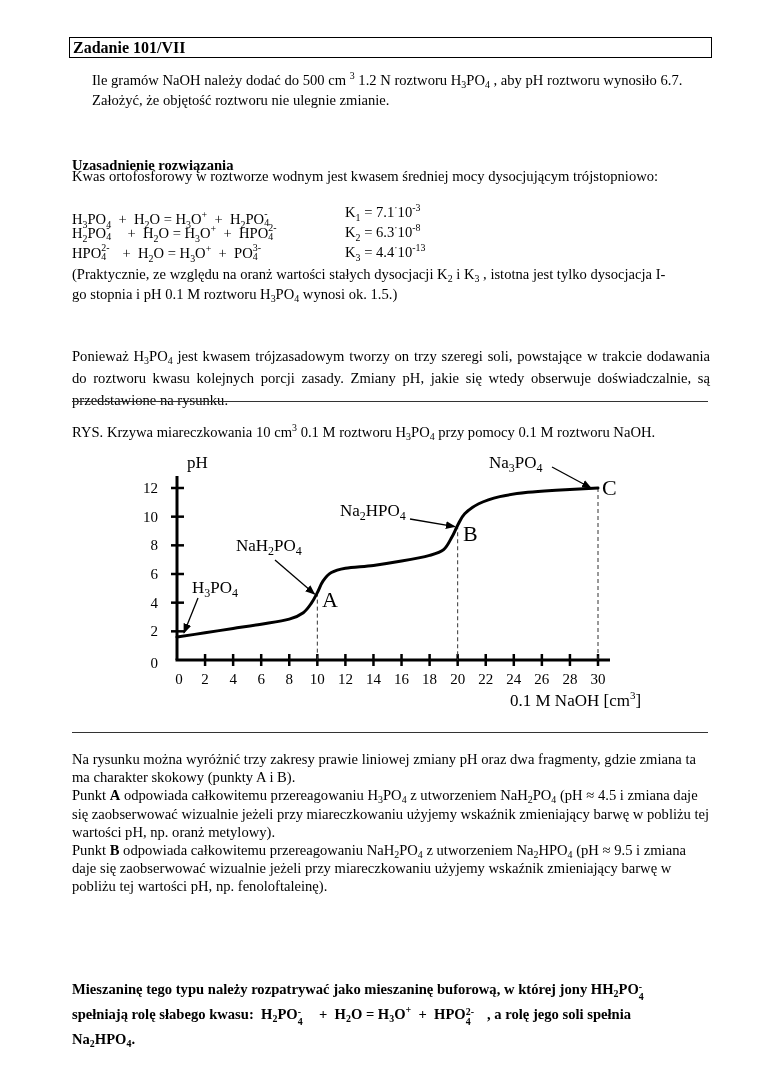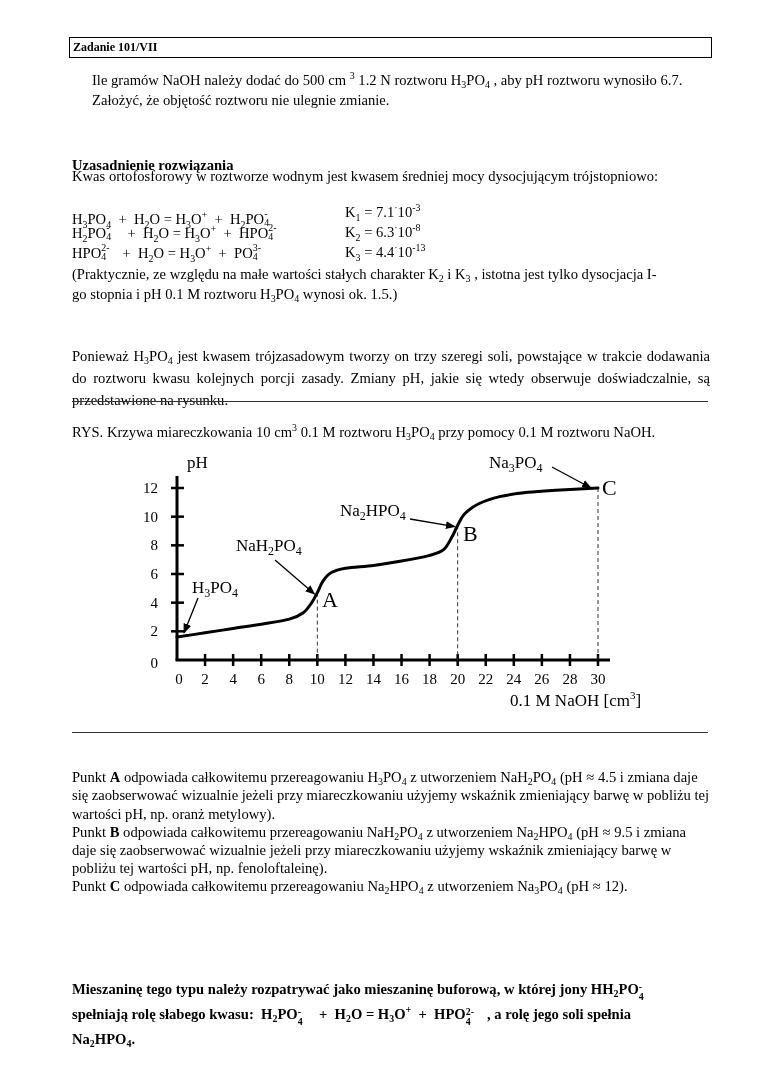--- a/index.html
+++ b/index.html
@@ -1,20 +1,20 @@
 <!DOCTYPE html>
 <html><head>
 <meta charset="utf-8">
 <style>
   html, body { margin: 0; padding: 0; background: #ffffff; }
   body { width: 760px; height: 1075px; position: relative; overflow: hidden;
          font-family: "Liberation Serif", serif; color: #000; font-size: 14.6px; }
   .abs { position: absolute; }
   .title-box { left: 69px; top: 37px; width: 638px; height: 19px; border: 1px solid #000;
-               font-weight: bold; font-size: 12px; line-height: 19px; padding-left: 3px; box-sizing: content-box; }
+               font-weight: bold; font-size: 16px; line-height: 19px; padding-left: 3px; box-sizing: content-box; }
   .para { left: 72px; width: 638px; line-height: 19.5px; }
   .just { text-align: justify; }
   .bold { font-weight: bold; margin-top: 25px; }
   sub, sup { font-size: 68%; line-height: 0; }
   .chem sub { vertical-align: -0.35em; }
   .ion { display: inline-block; position: relative; width: 14px; height: 1em; vertical-align: baseline; }
   .ion .s-up { position: absolute; left: 0; top: -0.55em; font-size: 68%; }
   .ion .s-dn { position: absolute; left: 0; top: 0.45em; font-size: 68%; }
   .eq-row { position: absolute; left: 72px; height: 19px; line-height: 19px; }
   .eq-k { position: absolute; left: 345px; height: 19px; line-height: 19px; }
@@ -45,21 +45,21 @@
   H<sub>2</sub>PO<span class="ion"><span class="s-up">-</span><span class="s-dn">4</span></span> &nbsp;+&nbsp; H<sub>2</sub>O = H<sub>3</sub>O<sup>+</sup> &nbsp;+&nbsp; HPO<span class="ion"><span class="s-up">2-</span><span class="s-dn">4</span></span>
 </div>
 <div class="eq-k" style="top:223px;">K<sub>2</sub> <span>= 6.3</span><sup>·</sup>10<sup>-8</sup></div>
 
 <div class="eq-row" style="top:243px;">
   HPO<span class="ion"><span class="s-up">2-</span><span class="s-dn">4</span></span> &nbsp;+&nbsp; H<sub>2</sub>O = H<sub>3</sub>O<sup>+</sup> &nbsp;+&nbsp; PO<span class="ion"><span class="s-up">3-</span><span class="s-dn">4</span></span>
 </div>
 <div class="eq-k" style="top:243px;">K<sub>3</sub> <span>= 4.4</span><sup>·</sup>10<sup>-13</sup></div>
 
 <div class="abs para chem" style="top:265px;">
-  <span>(Praktycznie, ze względu na małe wartości stałych  charakter K</span><sub>2</sub><span> i K</span><sub>3</sub><span> , istotna jest tylko dysocjacja I-</span><br>
+  <span>(Praktycznie, ze względu na oranż wartości stałych  dysocjacji K</span><sub>2</sub><span> i K</span><sub>3</sub><span> , istotna jest tylko dysocjacja I-</span><br>
   <span>go stopnia i pH 0.1 M roztworu H</span><sub>3</sub>PO<sub>4</sub><span> wynosi ok. 1.5.)</span>
 </div>
 
 <div class="abs para just chem" style="top:325px; line-height:22px;margin-top:20px;">
   <span>Ponieważ H</span><sub>3</sub>PO<sub>4</sub><span> jest kwasem trójzasadowym tworzy on trzy szeregi soli, powstające w trakcie dodawania do roztworu kwasu kolejnych porcji zasady. Zmiany pH, jakie się wtedy obserwuje doświadczalnie, są przedstawione na rysunku.</span>
 </div>
 
 <div class="abs hr" style="top:401px;"></div>
 
 <div class="abs para chem" style="top:423px;">
@@ -147,23 +147,23 @@
 
   <text class="chart-text" x="192" y="593" font-size="17"><tspan>H</tspan><tspan dy="4" font-size="12">3</tspan><tspan dy="-4">PO</tspan><tspan dy="4" font-size="12">4</tspan></text>
   <text class="chart-text" x="236" y="551" font-size="17"><tspan>NaH</tspan><tspan dy="4" font-size="12">2</tspan><tspan dy="-4">PO</tspan><tspan dy="4" font-size="12">4</tspan></text>
   <text class="chart-text" x="340" y="516" font-size="17"><tspan>Na</tspan><tspan dy="4" font-size="12">2</tspan><tspan dy="-4">HPO</tspan><tspan dy="4" font-size="12">4</tspan></text>
   <text class="chart-text" x="489" y="468" font-size="17"><tspan>Na</tspan><tspan dy="4" font-size="12">3</tspan><tspan dy="-4">PO</tspan><tspan dy="4" font-size="12">4</tspan></text>
 </svg>
 
 <div class="abs hr" style="top:732px;"></div>
 
 <div class="abs para chem" style="top:750px; line-height:18.2px;">
-  <br>
+  <span>Na rysunku można wyróżnić trzy zakresy prawie liniowej zmiany pH oraz dwa fragmenty, gdzie zmiana ta ma charakter skokowy (punkty A i B).</span><br>
   <span><span>Punkt </span><b>A</b><span> odpowiada całkowitemu przereagowaniu </span>H<sub>3</sub>PO<sub>4</sub><span> z utworzeniem </span>NaH<sub>2</sub>PO<sub>4</sub><span> (pH ≈ 4.5 i zmiana daje się zaobserwować wizualnie jeżeli przy miareczkowaniu użyjemy wskaźnik zmieniający barwę w pobliżu tej wartości pH, np. oranż metylowy).</span></span><br>
   <span><span>Punkt </span><b>B</b><span> odpowiada całkowitemu przereagowaniu </span>NaH<sub>2</sub>PO<sub>4</sub><span> z utworzeniem </span>Na<sub>2</sub>HPO<sub>4</sub><span> (pH ≈ 9.5 i zmiana daje się zaobserwować wizualnie jeżeli przy miareczkowaniu użyjemy wskaźnik zmieniający barwę w pobliżu tej wartości pH, np. fenoloftaleinę).</span></span><br>
-  <span><span>Punkt </span><b>C</b><span> odpowiada całkowitemu przereagowaniu </span>Na<sub>2</sub>HPO<sub>4</sub><span> z utworzeniem </span>Na<sub>3</sub>PO<sub>4</sub><span> (pH ≈ 12).</span></span><br>
+  <br>
 </div>
 
 <div class="abs para bold chem" style="top:952px; line-height:25px;">
   <span>Mieszaninę tego typu należy rozpatrywać jako mieszaninę buforową, w której jony H</span>H<sub>2</sub>PO<span class="ion"><span class="s-up">-</span><span class="s-dn">4</span></span><br>
   <span>spełniają rolę słabego kwasu:</span>&nbsp; H<sub>2</sub>PO<span class="ion"><span class="s-up">-</span><span class="s-dn">4</span></span> &nbsp;+&nbsp; H<sub>2</sub>O = H<sub>3</sub>O<sup>+</sup> &nbsp;+&nbsp; HPO<span class="ion"><span class="s-up">2-</span><span class="s-dn">4</span></span>&nbsp; <span>, a rolę jego soli spełnia</span><br>
   <span>Na</span><sub>2</sub><span>HPO</span><sub>4</sub><span>.</span>
 </div>
 
 </body></html>

